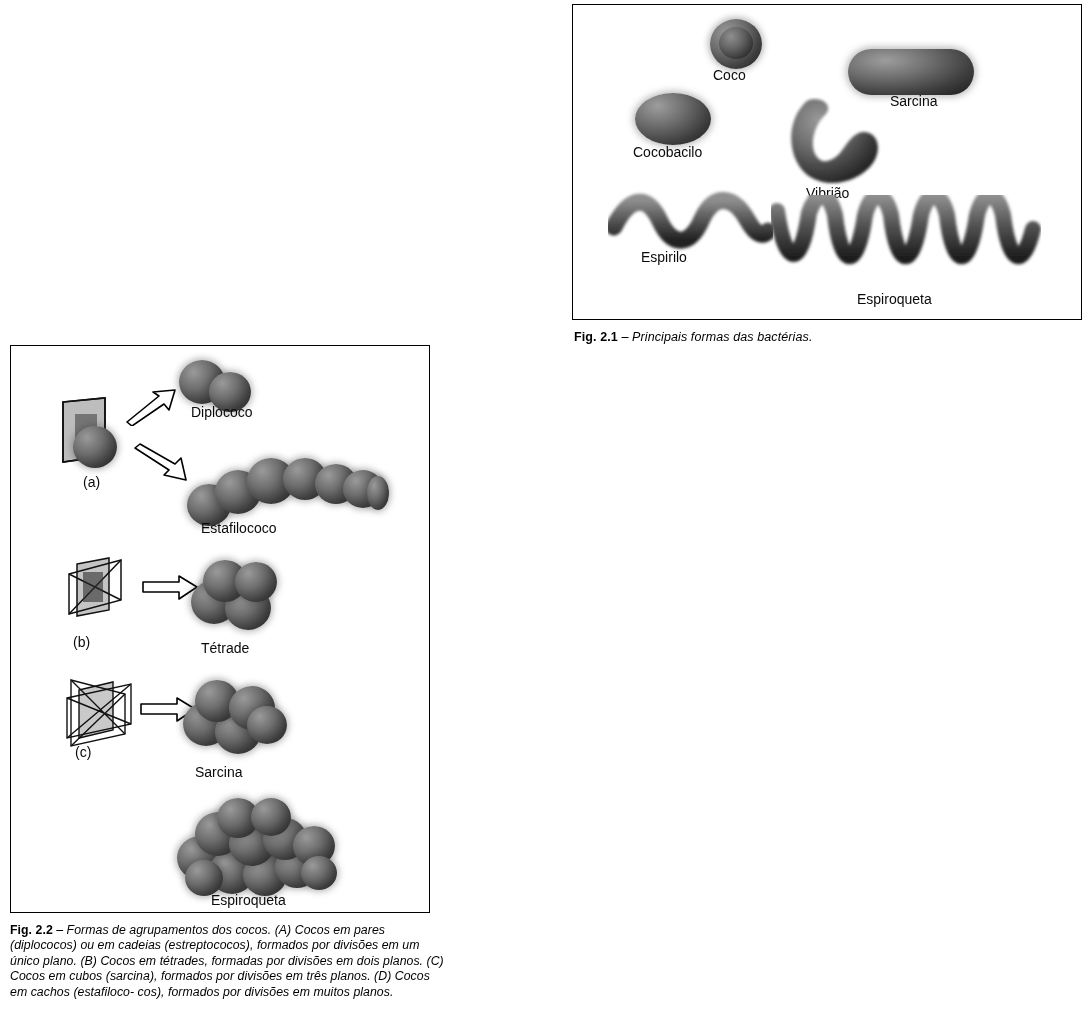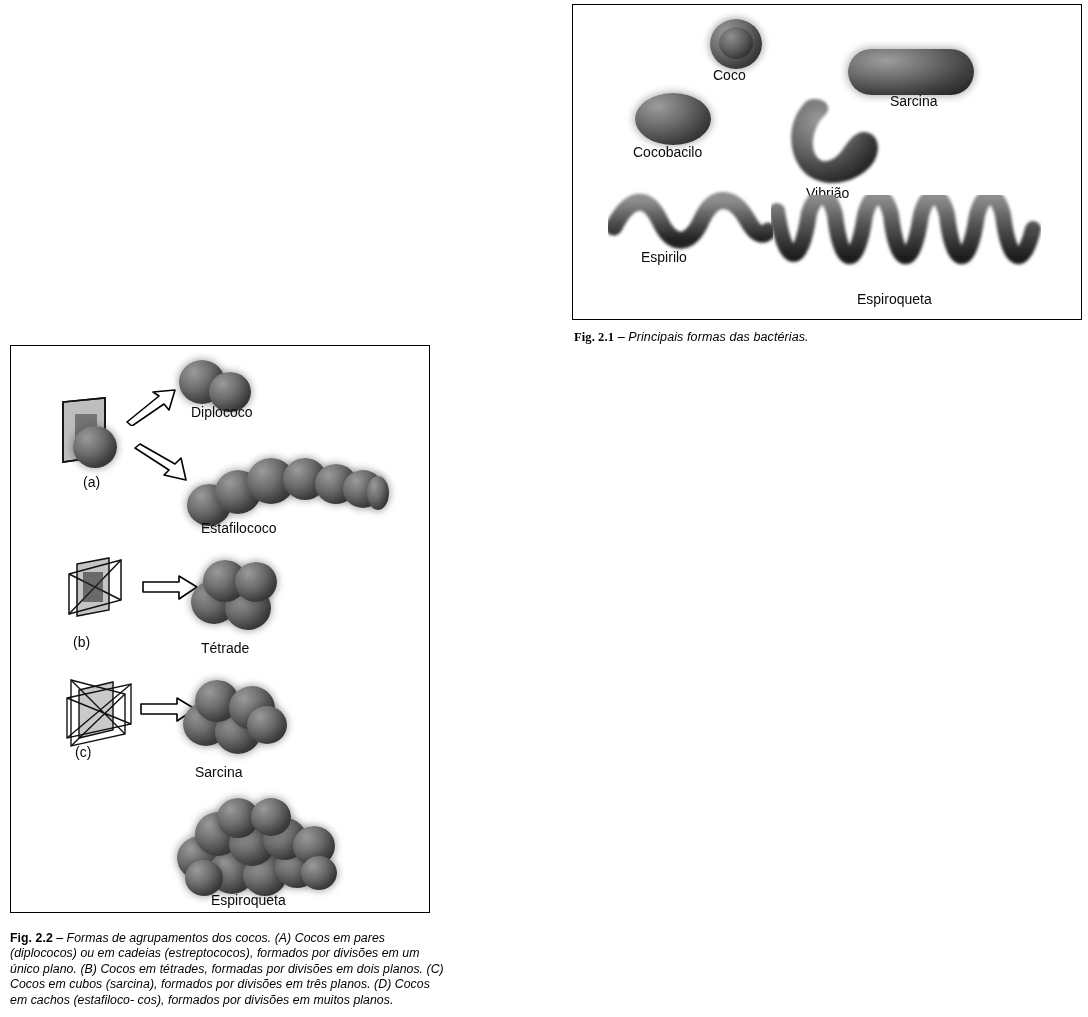--- a/index.html
+++ b/index.html
@@ -32,21 +32,20 @@
     left: 574px;
     top: 330px;
     width: 500px;
     font-size: 12.5px;
     font-style: italic;
     letter-spacing: 0.1px;
   }
   #fig21-caption .bold {
     font-weight: bold;
     font-style: normal;
-    font-family: Liberation Serif, serif;
   }
 
   
   #fig22-panel {
     position: absolute;
     left: 10px;
     top: 345px;
     width: 420px;
     height: 568px;
     border: 1.5px solid #000;
@@ -55,21 +54,20 @@
   }
   #fig22-caption {
     position: absolute;
     left: 10px;
     top: 923px;
     width: 440px;
     font-size: 12.3px;
     font-style: italic;
     line-height: 15.4px;
     letter-spacing: 0.05px;
-    margin-top: 8px;
   }
   #fig22-caption .bold {
     font-weight: bold;
     font-style: normal;
   }
 
   
   .lbl {
     position: absolute;
     font-size: 14px;

